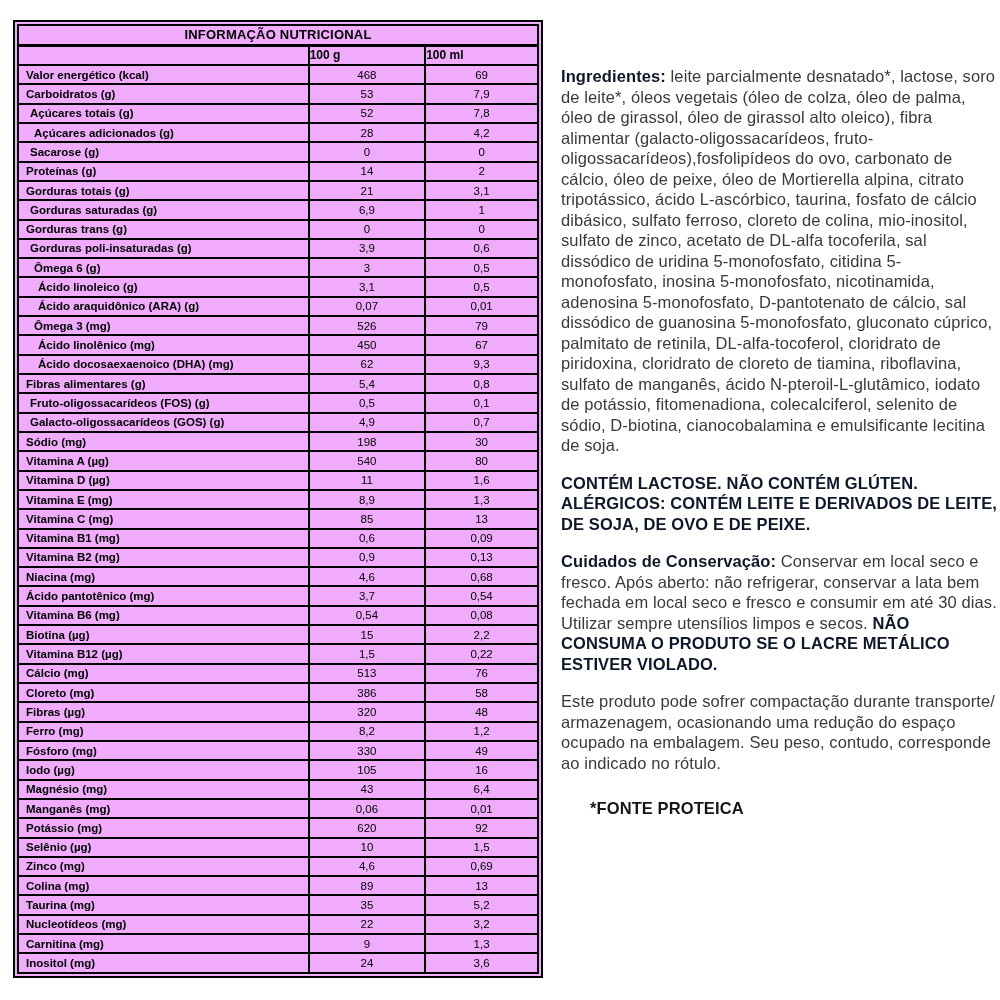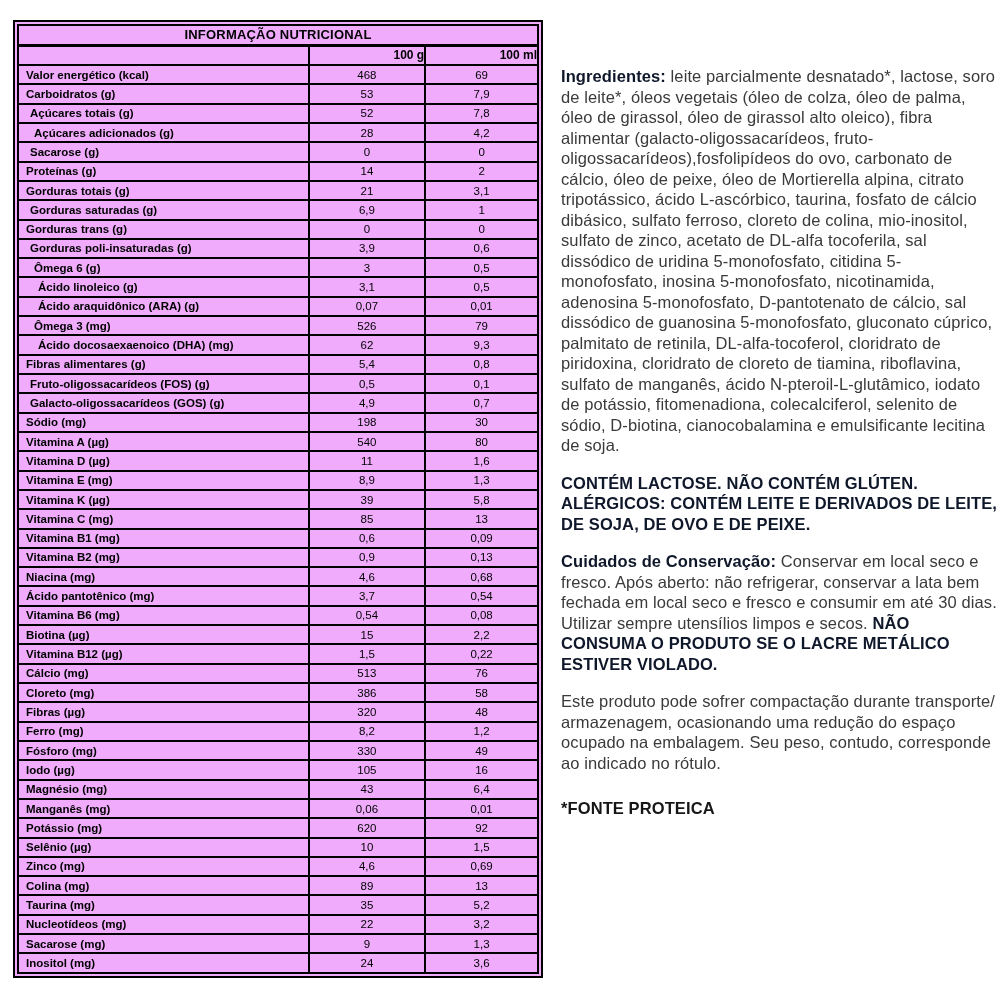--- a/index.html
+++ b/index.html
@@ -16,36 +16,36 @@
     width:100%;height:100%;border-collapse:collapse;table-layout:fixed;
   }
   .nutri th,.nutri td{
     border:2px solid #000;padding:0;vertical-align:middle;line-height:1.05;
     overflow:hidden;white-space:nowrap;
   }
   .title-row th{
     font-size:13px;font-weight:bold;text-align:center;letter-spacing:.2px;
     border-bottom-width:3px;height:18px;
   }
-  .head-row th{font-size:12px;font-weight:bold;text-align:right;height:17px;}
+  .head-row th{font-size:12px;font-weight:bold;text-align:left;height:17px;}
   td.name{font-size:11.5px;font-weight:bold;text-align:left;border-radius:7px;}
   td.val{font-size:11.5px;font-weight:normal;text-align:center;}
   td.ind0{padding-left:7px}
   td.ind1{padding-left:11px}
   td.ind2{padding-left:15px}
   td.ind3{padding-left:19px}
   
   .info{
     position:absolute;left:561px;top:66px;width:436px;
     font-size:16.5px;line-height:20.5px;letter-spacing:.1px;color:#3a3a3a;
   }
   .info p{margin:0 0 17px 0;}
   .info b{color:#0f172a;}
   .info p.allcaps{font-weight:bold;color:#0f172a;}
-  .info p.note{font-weight:bold;color:#161616;margin-top:25px;}
+  .info p.note{font-weight:bold;color:#161616;margin-top:25px;margin-left:29px;}
 </style>
 </head>
 <body>
 
 <div class="table-wrap">
   <table class="nutri">
     <colgroup>
       <col style="width:55.9%">
       <col style="width:22.4%">
       <col style="width:21.7%">
@@ -125,20 +125,25 @@
           <td class="name ind3">Ácido araquidônico (ARA) (g)</td>
           <td class="val">0,07</td>
           <td class="val">0,01</td>
         </tr>
         <tr>
           <td class="name ind2">Ômega 3 (mg)</td>
           <td class="val">526</td>
           <td class="val">79</td>
         </tr>
         <tr>
+          <td class="name ind3">Ácido linolênico (mg)</td>
+          <td class="val">450</td>
+          <td class="val">67</td>
+        </tr>
+        <tr>
           <td class="name ind3">Ácido docosaexaenoico (DHA) (mg)</td>
           <td class="val">62</td>
           <td class="val">9,3</td>
         </tr>
         <tr>
           <td class="name ind0">Fibras alimentares (g)</td>
           <td class="val">5,4</td>
           <td class="val">0,8</td>
         </tr>
         <tr>
@@ -165,25 +170,20 @@
           <td class="name ind0">Vitamina D (µg)</td>
           <td class="val">11</td>
           <td class="val">1,6</td>
         </tr>
         <tr>
           <td class="name ind0">Vitamina E (mg)</td>
           <td class="val">8,9</td>
           <td class="val">1,3</td>
         </tr>
         <tr>
-          <td class="name ind0">Vitamina K (µg)</td>
-          <td class="val">39</td>
-          <td class="val">5,8</td>
-        </tr>
-        <tr>
           <td class="name ind0">Vitamina C (mg)</td>
           <td class="val">85</td>
           <td class="val">13</td>
         </tr>
         <tr>
           <td class="name ind0">Vitamina B1 (mg)</td>
           <td class="val">0,6</td>
           <td class="val">0,09</td>
         </tr>
         <tr>
@@ -280,21 +280,21 @@
           <td class="name ind0">Taurina (mg)</td>
           <td class="val">35</td>
           <td class="val">5,2</td>
         </tr>
         <tr>
           <td class="name ind0">Nucleotídeos (mg)</td>
           <td class="val">22</td>
           <td class="val">3,2</td>
         </tr>
         <tr>
-          <td class="name ind0">Sacarose (mg)</td>
+          <td class="name ind0">Carnitina (mg)</td>
           <td class="val">9</td>
           <td class="val">1,3</td>
         </tr>
         <tr>
           <td class="name ind0">Inositol (mg)</td>
           <td class="val">24</td>
           <td class="val">3,6</td>
         </tr>
       </tbody>
   </table>

